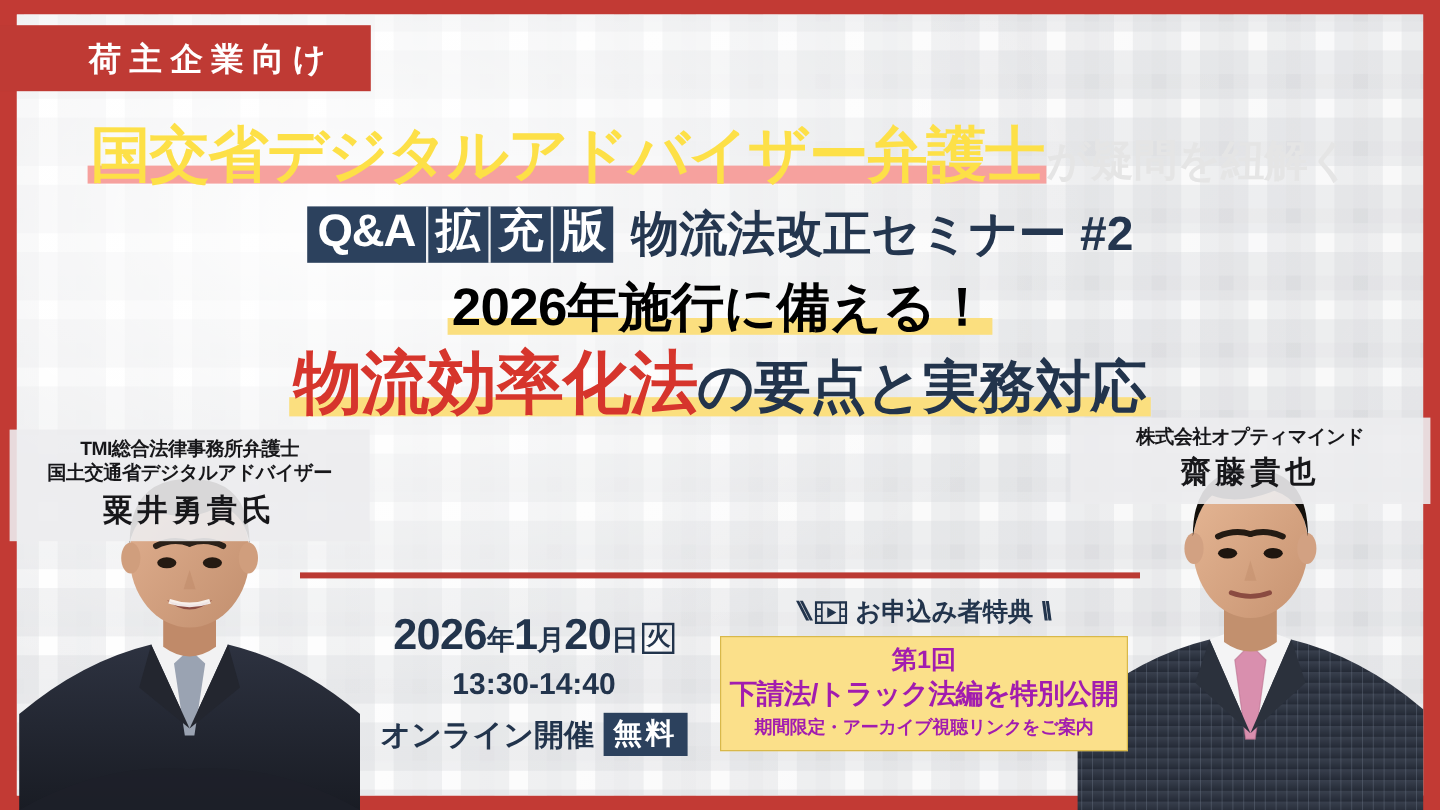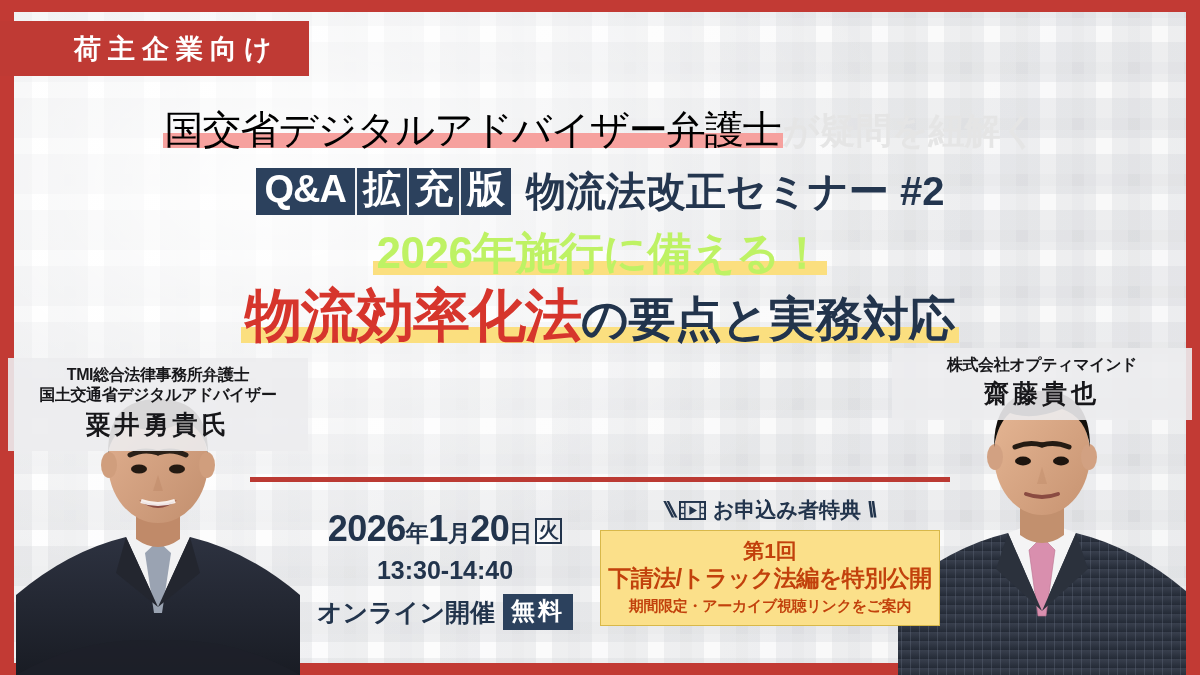--- a/index.html
+++ b/index.html
@@ -64,23 +64,23 @@
 
   
   .headline { position:absolute; left:0; right:0; top:104px; z-index:6; text-align:center; }
 
   .line { position:relative; white-space:nowrap; line-height:1; }
 
   .l1 { font-size:46px; margin-bottom:18px; }
   .hl-pink {
     position:relative;
     display:inline-block;
-    color:#000000;
-    font-weight:400;
-    font-size:39px;
+    color:#fde047;
+    font-weight:700;
+    font-size:50px;
     letter-spacing:-1px;
     padding:0 2px;
   }
   .hl-pink::before{
     content:"";
     position:absolute; left:0; right:0; bottom:1px; height:15px;
     background:#f6a19e; z-index:-1;
   }
   .l1-tail { color:#e5e5e5; font-weight:700; font-size:36px; letter-spacing:0px; }
 
@@ -94,21 +94,21 @@
     border-right:2px solid #f1f1f2;
     display:inline-block;
   }
   .chip:last-child { border-right:none; }
   .chip.qa { letter-spacing:-1px; padding:2px 9px 5px 9px; }
   .l2-rest { color:#24364f; font-weight:700; font-size:40px; letter-spacing:0px; }
 
   .l3 { font-size:44px; margin-bottom:12px; }
   .hl-yellow {
     position:relative; display:inline-block;
-    color:#bef264; font-weight:700; font-size:44px;
+    color:#000000; font-weight:700; font-size:44px;
     letter-spacing:-.5px; padding:0 4px;
   }
   .hl-yellow::before{
     content:""; position:absolute; left:0; right:0; bottom:0px; height:14px;
     background:#fbdf7f; z-index:-1;
   }
 
   .l4 { font-size:52px; }
   .hl-yellow2 { position:relative; display:inline-block; padding:0 4px; }
   .hl-yellow2::before{
@@ -151,21 +151,21 @@
     gap:7px; color:#22344c; font-weight:700; font-size:21px;
     white-space:nowrap;
   }
   .slash { font-size:22px; font-weight:700; color:#22344c; }
   .slash.l { transform:skewX(18deg); letter-spacing:-3px; }
   .slash.r { transform:skewX(18deg); letter-spacing:-3px; }
   .film-icon { display:inline-block; width:27px; height:19px; flex:0 0 auto; }
   .benefit-card {
     margin-top:6px;
     background:#fbe08a; border:1.5px solid #d8b84a;
-    padding:7px 6px 9px; text-align:center; color:#c2410c;
+    padding:7px 6px 9px; text-align:center; color:#a21caf;
   }
   .b1 { font-size:21px; font-weight:700; line-height:1.25; }
   .b2 { font-size:23px; font-weight:700; line-height:1.3; letter-spacing:-.5px; white-space:nowrap; }
   .b3 { font-size:15px; font-weight:700; margin-top:3px; letter-spacing:-.3px; white-space:nowrap; }
 
   
   .person { position:absolute; bottom:0; z-index:5; }
   .person.left  { left:8px;  width:300px; height:330px; }
   .person.right { right:8px; width:300px; height:340px; }
 

